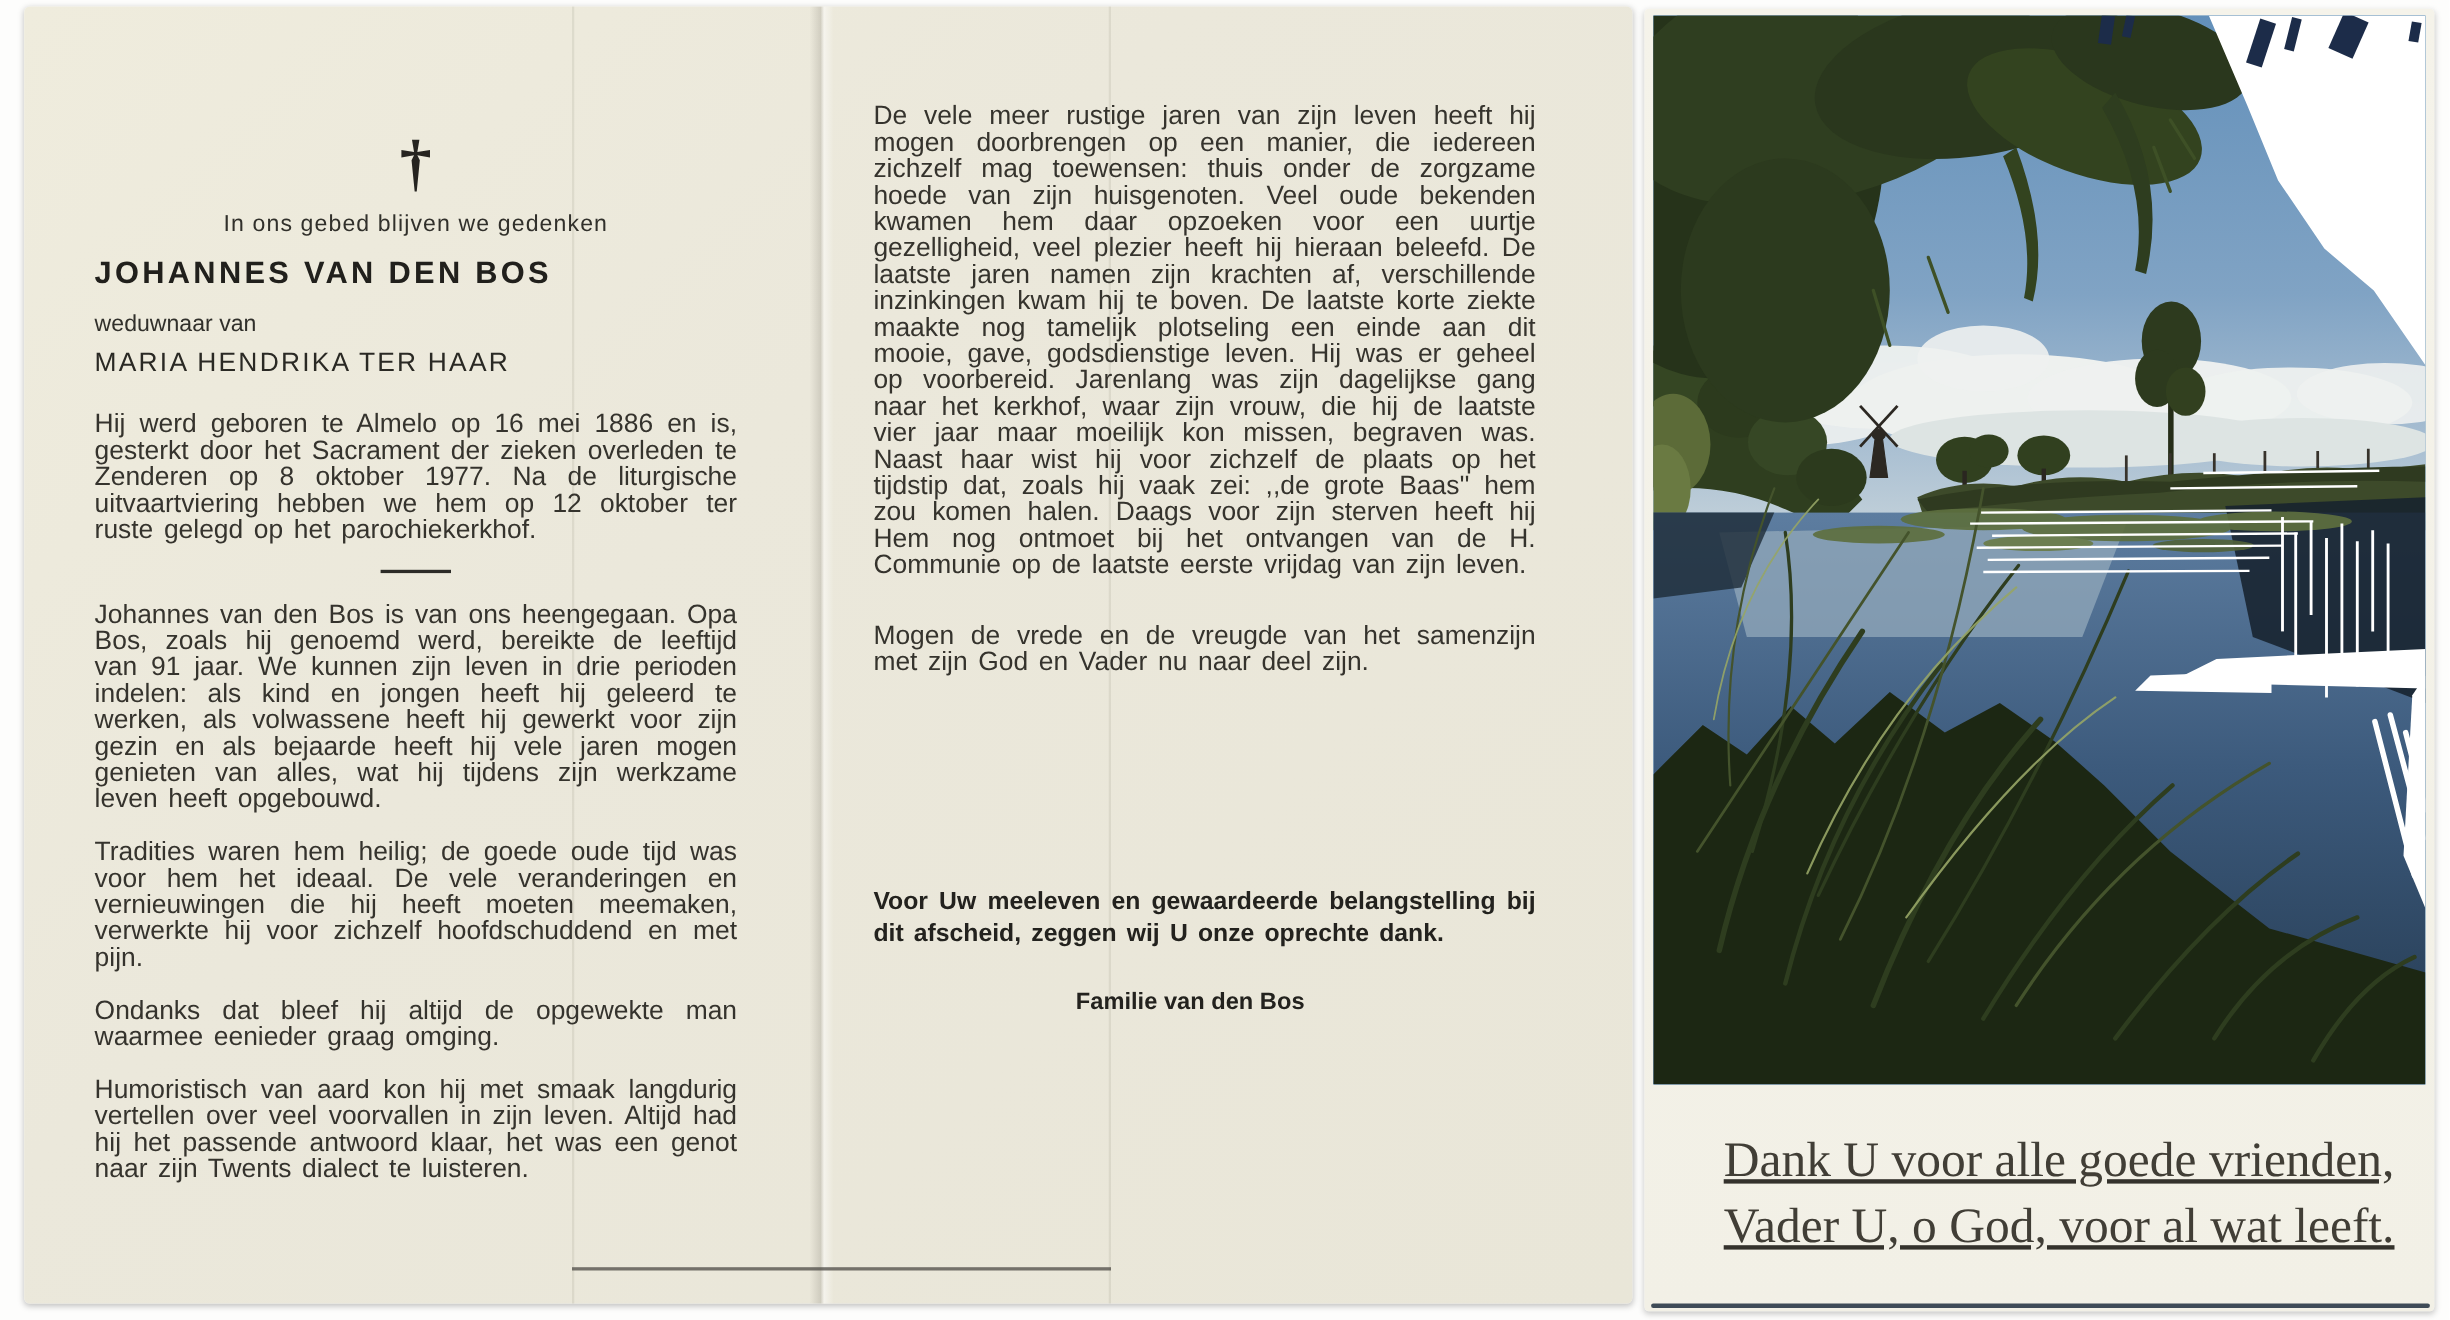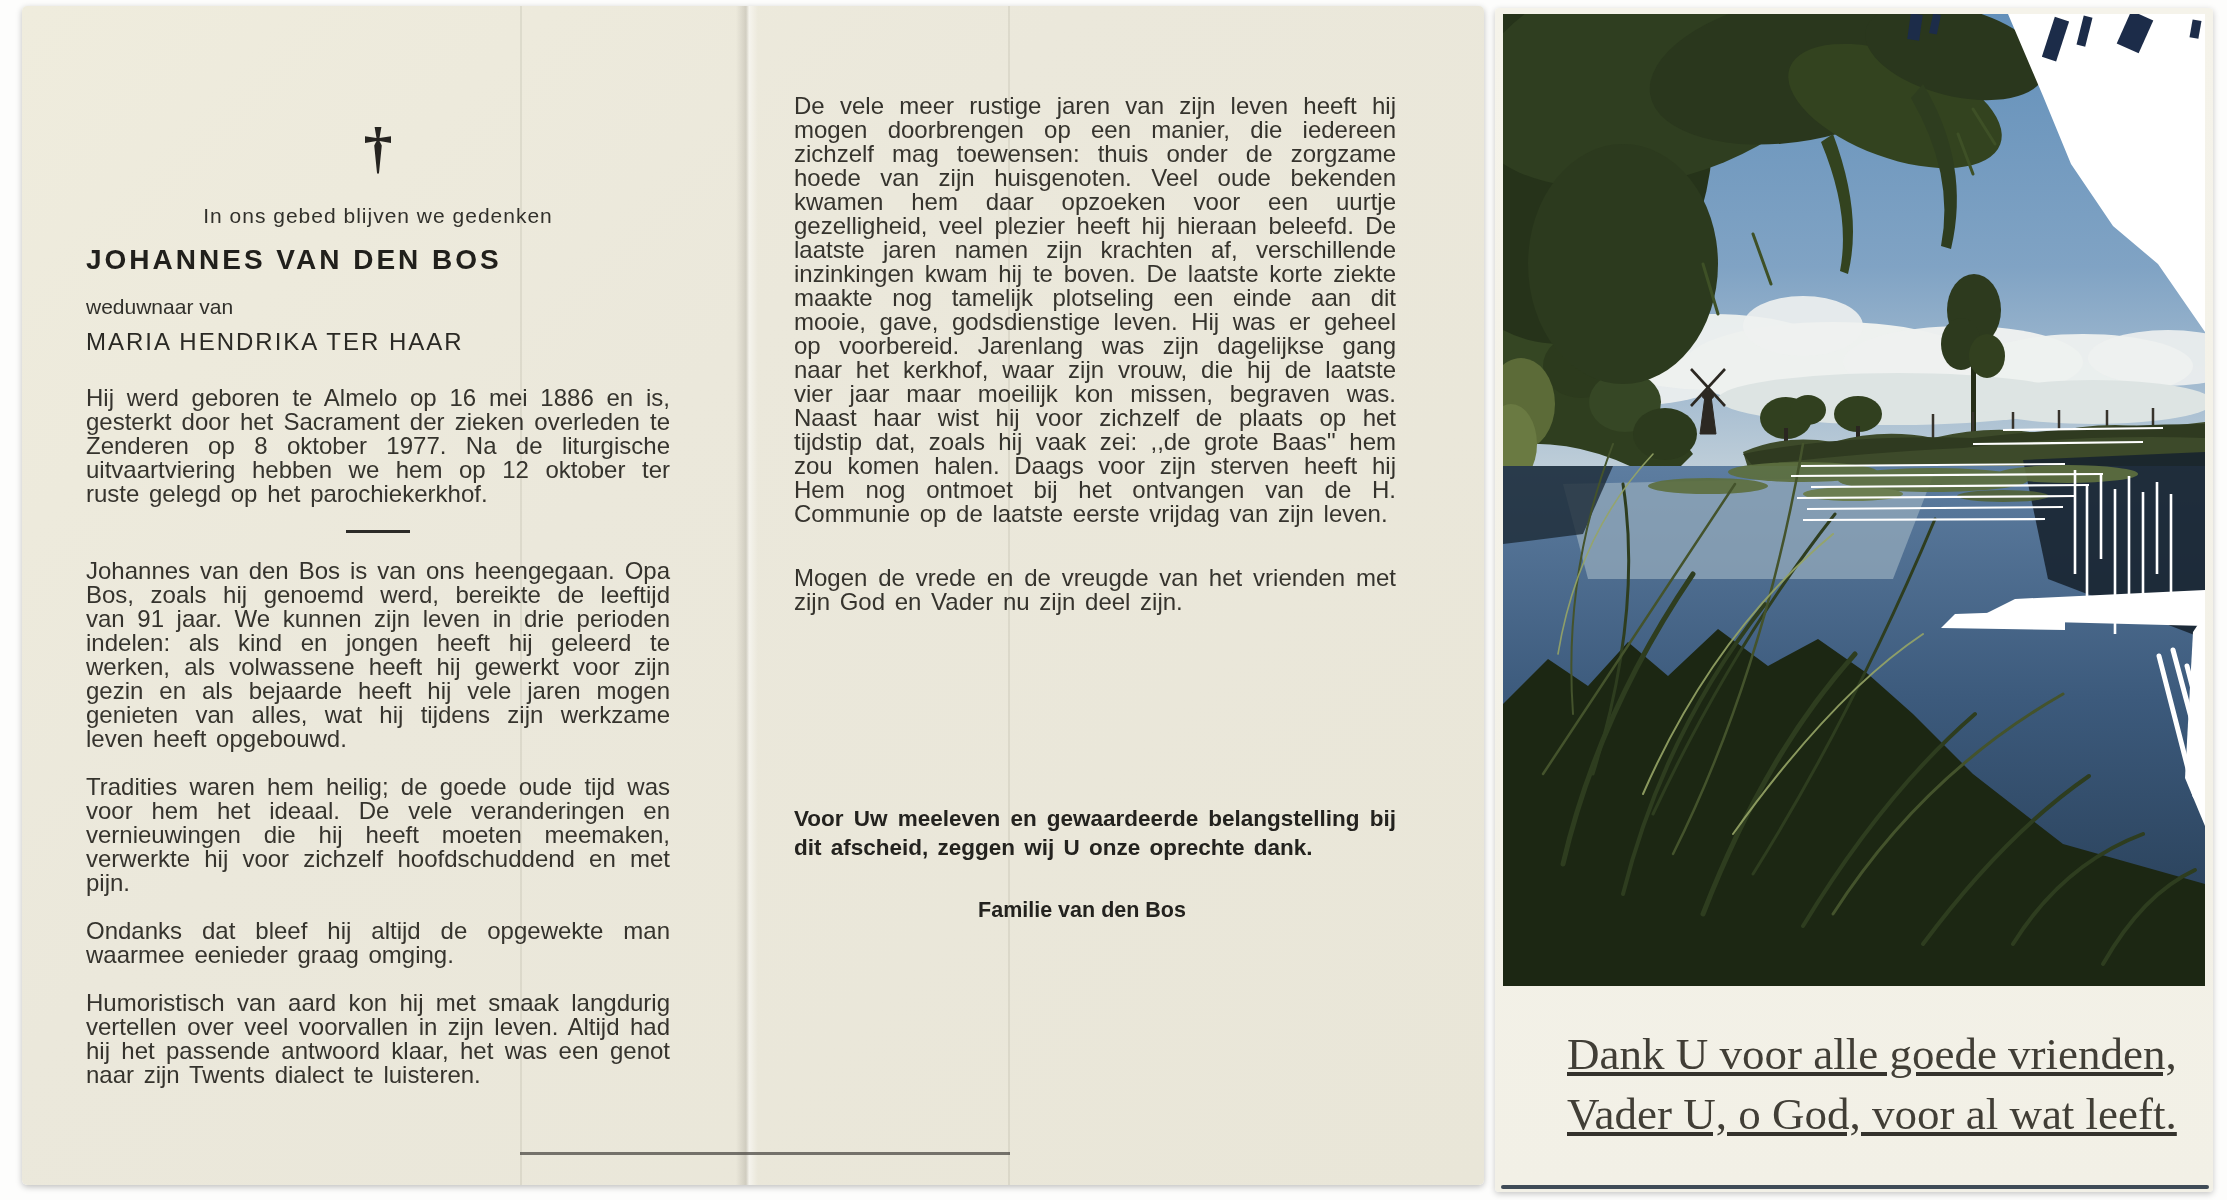--- a/index.html
+++ b/index.html
@@ -11,21 +11,21 @@
              border-radius:5px;box-shadow:0 2px 6px rgba(0,0,0,.25);}
   .crease{position:absolute;top:0;bottom:0;width:2px;background:rgba(90,85,70,.10);}
   .fold{position:absolute;top:0;bottom:0;left:714px;width:22px;
         background:linear-gradient(90deg,rgba(0,0,0,0) 0%,rgba(70,65,55,.16) 45%,rgba(255,255,255,.5) 60%,rgba(0,0,0,0) 100%);}
   .sheet-edge{position:absolute;left:498px;top:1146px;width:490px;height:3px;background:#4c4a44;opacity:.75;}
   .panel-text{position:absolute;top:0;}
   .panel-a{left:64px;width:584px;}
   .panel-b{left:772px;width:602px;}
   .cross{ text-align:center;margin-top:112px;font-size:58px;line-height:60px;color:#262420;
           font-family:"Liberation Serif", serif;font-weight:bold;}
-  .intro{ text-align:center;margin-top:26px;font-size:21px;letter-spacing:1px;color:#31302b;}
+  .intro{ text-align:center;margin-top:14px;font-size:21px;letter-spacing:1px;color:#31302b;}
   .deceased{text-align:left;margin-top:16px;font-size:28px;font-weight:bold;letter-spacing:3px;color:#21201c;}
   .relation{text-align:left;margin-top:19px;font-size:21px;color:#31302b;}
   .spouse{ text-align:left;margin-top:9px;font-size:24px;letter-spacing:2px;color:#2a2924;}
   .para{ font-size:24px;line-height:24px;text-align:justify;word-spacing:3px;margin:0 0 24px 0;color:#35332d;}
   .divider{width:64px;height:3px;background:#2c2b27;margin:20px auto 26px auto;}
   .p-a1{margin-top:30px;}
   .p-b1{margin-top:88px;}
   .p-b2{margin-top:40px;}
   .thanks{font-size:22.5px;line-height:29px;font-weight:bold;text-align:justify;word-spacing:3px;
           margin-top:190px;color:#23221e;}
@@ -61,21 +61,21 @@
       <p class="para p-a1">Hij werd geboren te Almelo op 16 mei 1886 en is, gesterkt door het Sacrament der zieken overleden te Zenderen op 8 oktober 1977. Na de liturgische uitvaartviering hebben we hem op 12 oktober ter ruste gelegd op het parochiekerkhof.</p>
       <div class="divider"></div>
       <p class="para">Johannes van den Bos is van ons heengegaan. Opa Bos, zoals hij genoemd werd, bereikte de leeftijd van 91 jaar. We kunnen zijn leven in drie perioden indelen: als kind en jongen heeft hij geleerd te werken, als volwassene heeft hij gewerkt voor zijn gezin en als bejaarde heeft hij vele jaren mogen genieten van alles, wat hij tijdens zijn werkzame leven heeft opgebouwd.</p>
       <p class="para">Tradities waren hem heilig; de goede oude tijd was voor hem het ideaal. De vele veranderingen en vernieuwingen die hij heeft moeten meemaken, verwerkte hij voor zichzelf hoofdschuddend en met pijn.</p>
       <p class="para">Ondanks dat bleef hij altijd de opgewekte man waarmee eenieder graag omging.</p>
       <p class="para">Humoristisch van aard kon hij met smaak langdurig vertellen over veel voorvallen in zijn leven. Altijd had hij het passende antwoord klaar, het was een genot naar zijn Twents dialect te luisteren.</p>
     </div>
 
     <div class="panel-text panel-b">
       <p class="para p-b1">De vele meer rustige jaren van zijn leven heeft hij mogen doorbrengen op een manier, die iedereen zichzelf mag toewensen: thuis onder de zorgzame hoede van zijn huisgenoten. Veel oude bekenden kwamen hem daar opzoeken voor een uurtje gezelligheid, veel plezier heeft hij hieraan beleefd. De laatste jaren namen zijn krachten af, verschillende inzinkingen kwam hij te boven. De laatste korte ziekte maakte nog tamelijk plotseling een einde aan dit mooie, gave, godsdienstige leven. Hij was er geheel op voorbereid. Jarenlang was zijn dagelijkse gang naar het kerkhof, waar zijn vrouw, die hij de laatste vier jaar maar moeilijk kon missen, begraven was. Naast haar wist hij voor zichzelf de plaats op het tijdstip dat, zoals hij vaak zei: ,,de grote Baas'' hem zou komen halen. Daags voor zijn sterven heeft hij Hem nog ontmoet bij het ontvangen van de H. Communie op de laatste eerste vrijdag van zijn leven.</p>
-      <p class="para p-b2">Mogen de vrede en de vreugde van het vrienden met zijn God en Vader nu zijn deel zijn.</p>
+      <p class="para p-b2">Mogen de vrede en de vreugde van het samenzijn met zijn God en Vader nu naar deel zijn.</p>
       <p class="thanks">Voor Uw meeleven en gewaardeerde belangstelling bij dit afscheid, zeggen wij U onze oprechte dank.</p>
       <div class="signature">Familie van den Bos</div>
     </div>
   </div>
 
   <div class="card-right">
     <div class="photo">
       <svg width="702" height="972" viewBox="0 0 702 972" xmlns="http://www.w3.org/2000/svg">
         <defs>
           <linearGradient id="sky" x1="0" y1="0" x2="0" y2="1">

